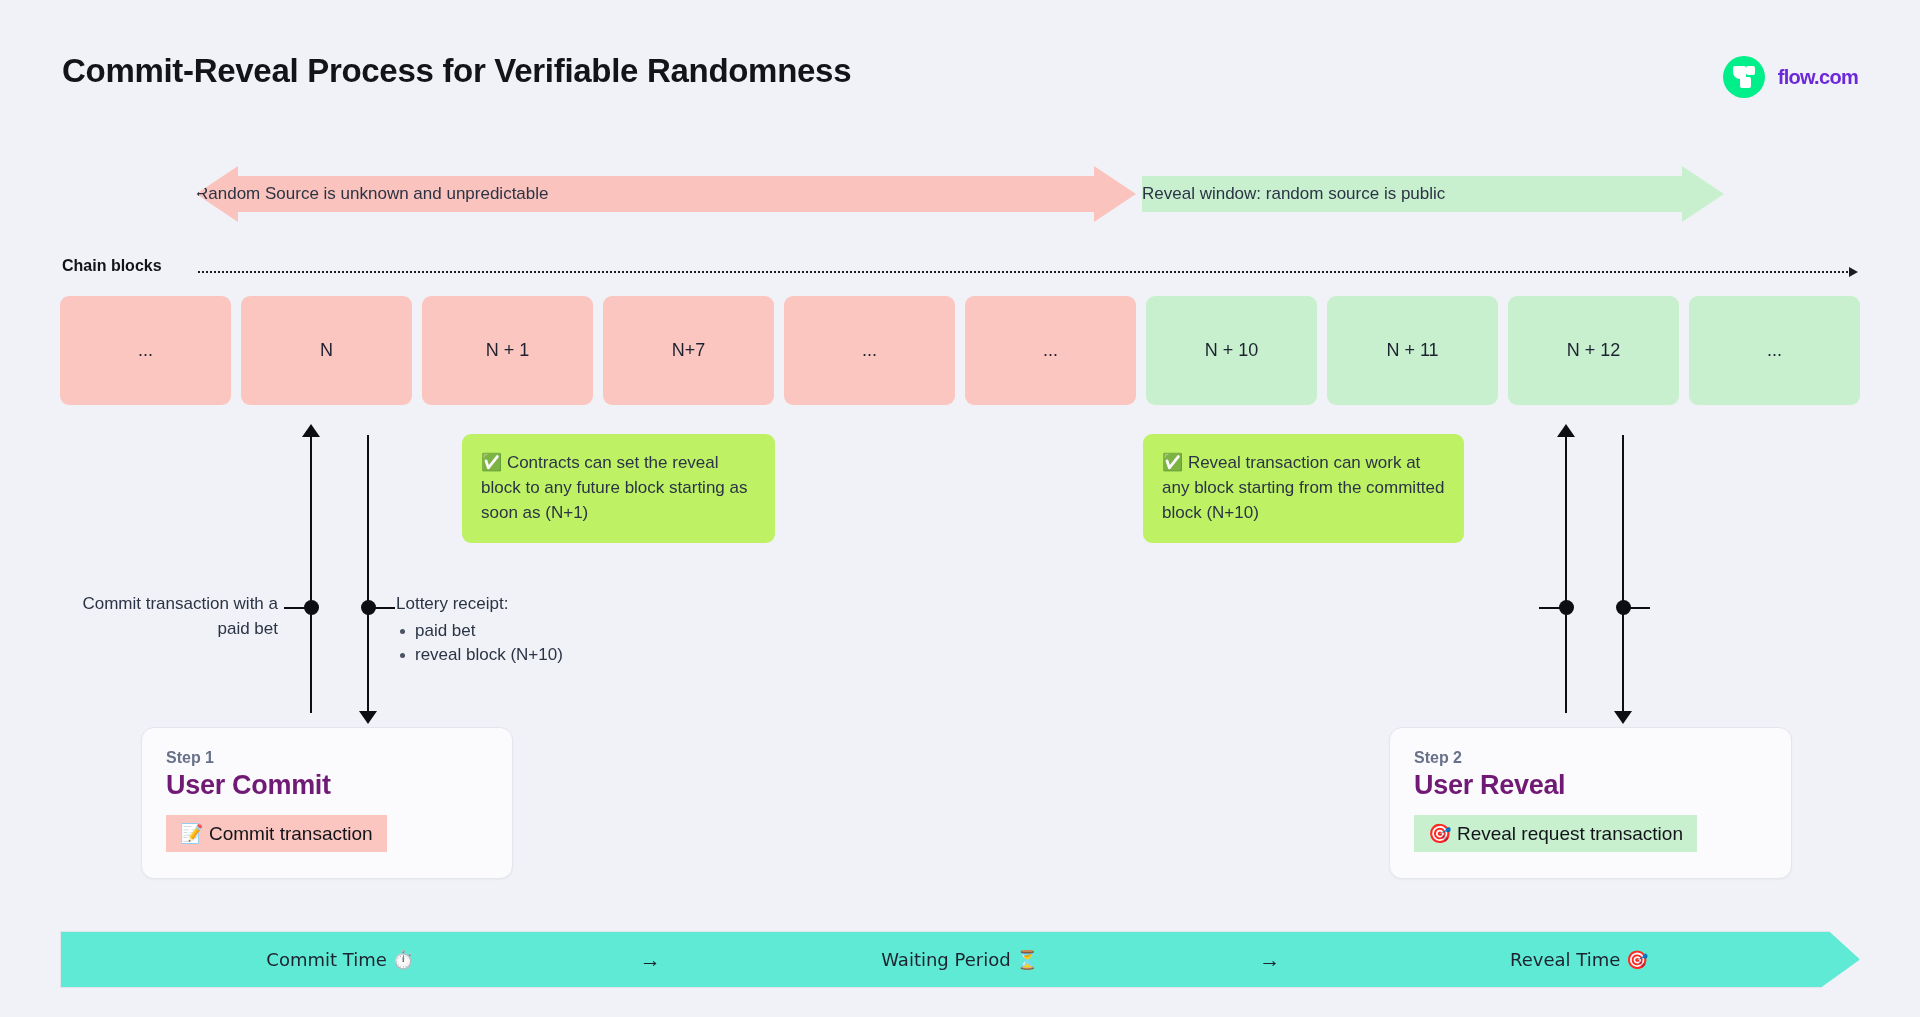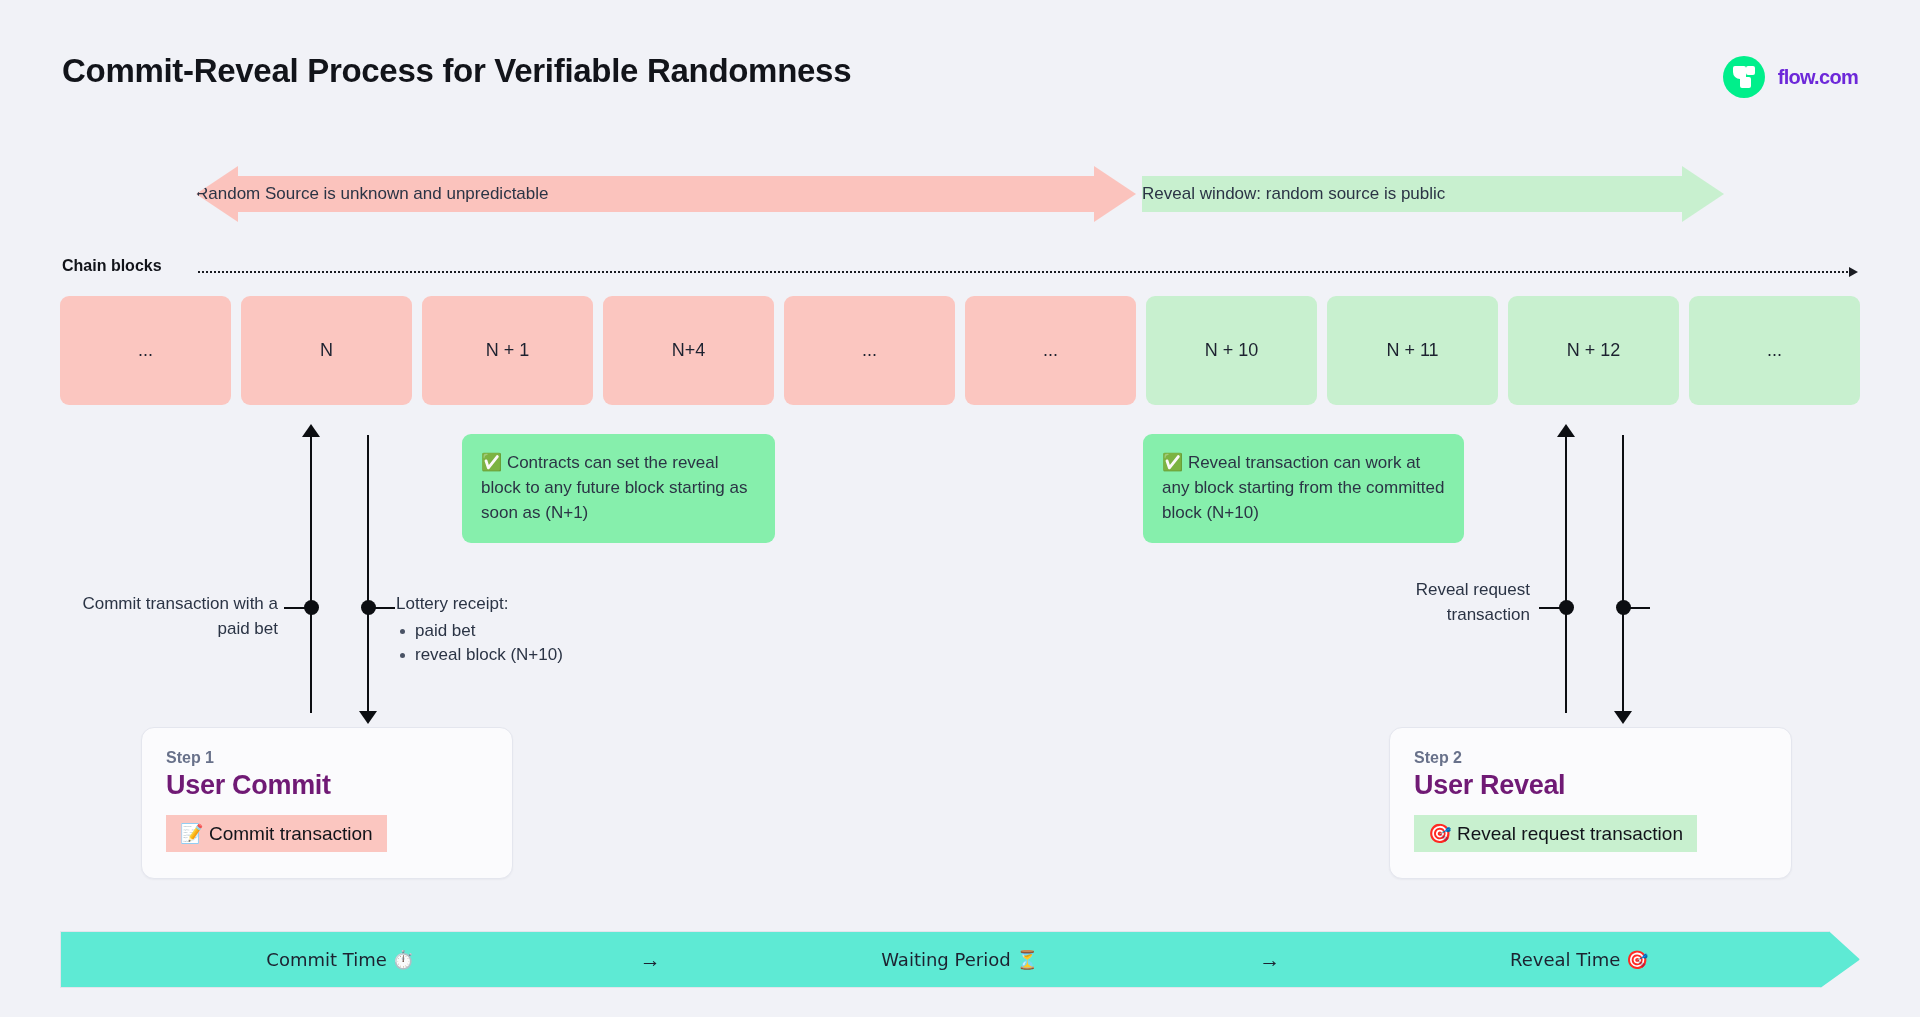--- a/index.html
+++ b/index.html
@@ -135,21 +135,21 @@
     display: flex; align-items: center; justify-content: center;
     font-size: 18px;
     color: #1d2230;
   }
   .block.pending { background: #fbc6c0; }
   .block.revealed { background: #c8f0cf; }
 
   
   .callout {
     position: absolute;
-    background: #86efac;
+    background: #bef264;
     border-radius: 9px;
     padding: 16px 19px 18px 19px;
     font-size: 17px;
     line-height: 1.48;
     color: #2b3445;
   }
   #callout-commit { left: 462px; top: 434px; width: 313px; }
   #callout-reveal { left: 1143px; top: 434px; width: 321px; }
 
   
@@ -272,21 +272,21 @@
   <div id="banner-reveal" class="banner">
     <span>Reveal window: random source is public</span>
   </div>
 
   <div id="chain-label">Chain blocks</div>
   <div id="chain-axis"></div>
   <div id="blocks-row">
       <div class="block pending">...</div>
       <div class="block pending">N</div>
       <div class="block pending">N + 1</div>
-      <div class="block pending">N+4</div>
+      <div class="block pending">N+7</div>
       <div class="block pending">...</div>
       <div class="block pending">...</div>
       <div class="block revealed">N + 10</div>
       <div class="block revealed">N + 11</div>
       <div class="block revealed">N + 12</div>
       <div class="block revealed">...</div>
     </div>
 
   <div id="callout-commit" class="callout">✅ Contracts can set the reveal block to any future block starting as soon as (N+1)</div>
   <div id="callout-reveal" class="callout">✅ Reveal transaction can work at any block starting from the committed block (N+10)</div>
@@ -311,23 +311,20 @@
       <li>paid bet</li>
       <li>reveal block (N+10)</li>
     </ul>
   </div>
 
   <div class="vline" style="left:1565px; top:435px; height:278px;">
     <span class="head-up"></span>
     <span class="dot" style="top:165px;"></span>
     <span class="stub" style="right:2px; top:172px; width:26px;"></span>
   </div>
-  <div class="anno r" style="left:1330px; top:578px; width:200px;">
-    <span>Reveal request transaction</span>
-  </div>
 
   <div class="vline" style="left:1622px; top:435px; height:278px;">
     <span class="head-down"></span>
     <span class="dot" style="top:165px;"></span>
     <span class="stub" style="left:2px; top:172px; width:26px;"></span>
   </div>
 
   <div id="step-card-commit" class="step-card">
     <div class="step-kicker">Step 1</div>
     <div class="step-title">User Commit</div>

